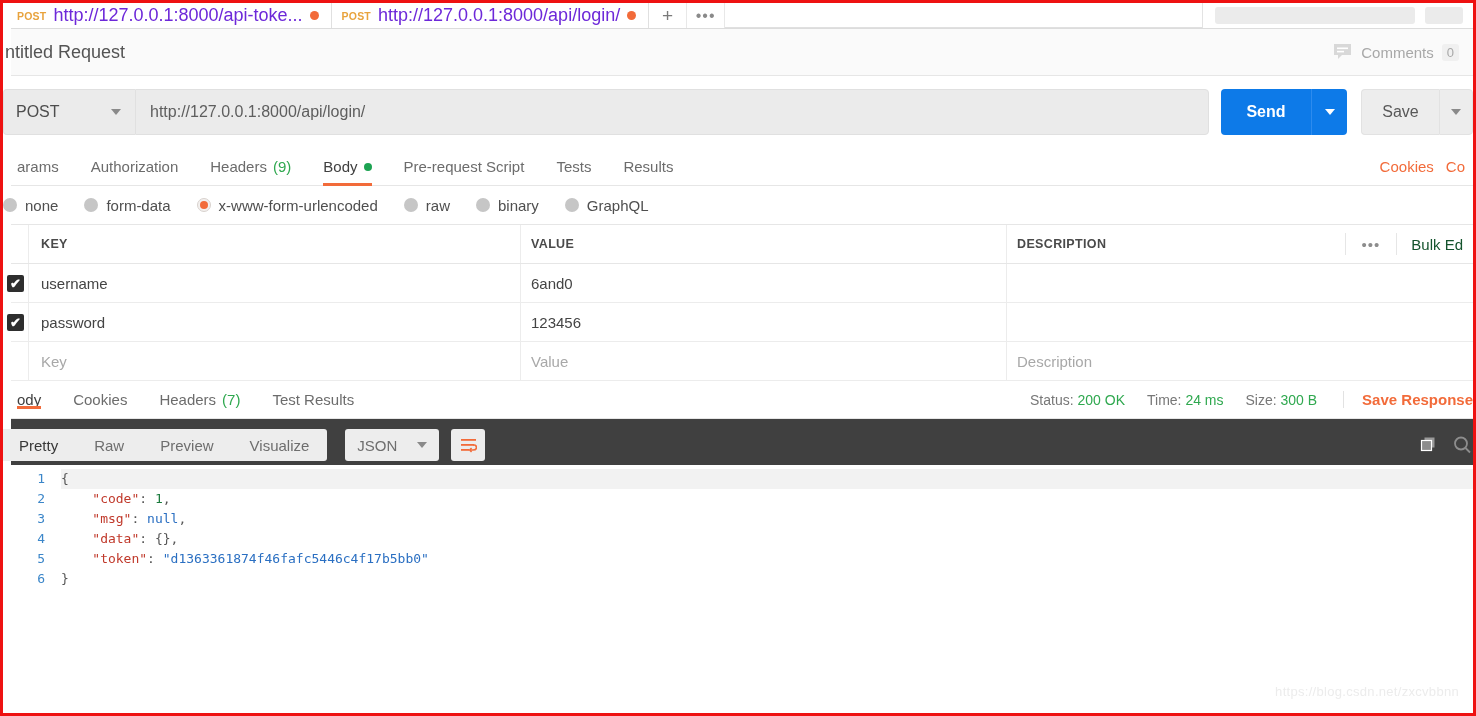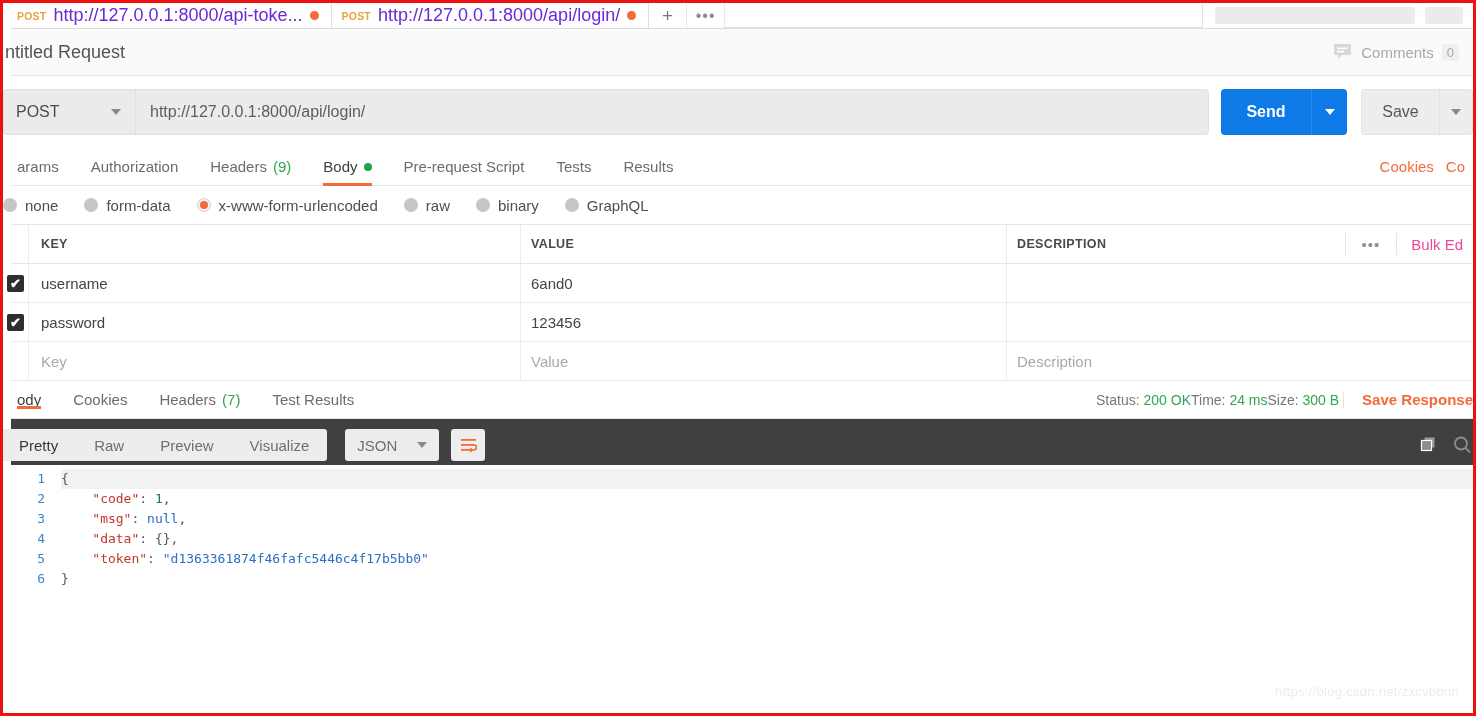--- a/index.html
+++ b/index.html
@@ -272,34 +272,34 @@
   .desc-actions { display: flex; align-items: center; gap: 0; }
   .tbl-dots {
     padding: 0 16px;
     border-left: 1px solid #e6e6e6;
     color: #8d8d8d; font-size: 15px; letter-spacing: 1px;
     display:flex; align-items:center; height:22px;
   }
   .bulk-edit {
     padding: 0 10px 0 14px;
     border-left: 1px solid #e6e6e6;
-    color: #ec4899; font-size: 15px;
+    color: #14532d; font-size: 15px;
     display:flex; align-items:center; height:22px;
     white-space: nowrap;
   }
 
   
   .respbar {
     display: flex; align-items: center;
     height: 38px;
     border-bottom: 1px solid #e6e6e6;
     background: #ffffff;
   }
   .respbar .rtab { font-size: 15px; }
-  .stat-group { display: flex; align-items: center; margin-left: auto; }
+  .stat-group { display: flex; align-items: center; gap: 22px; margin-left: auto; }
   .stat {
     font-size: 14px; color: #777;
     white-space: nowrap;
   }
   .stat b { font-weight: normal; color: #2fa84f; }
   .save-resp {
     color: #f26b3a; font-size: 15px; font-weight: bold;
     padding-left: 18px; margin-left: 4px;
     border-left: 1px solid #e2e2e2;
     white-space: nowrap;

